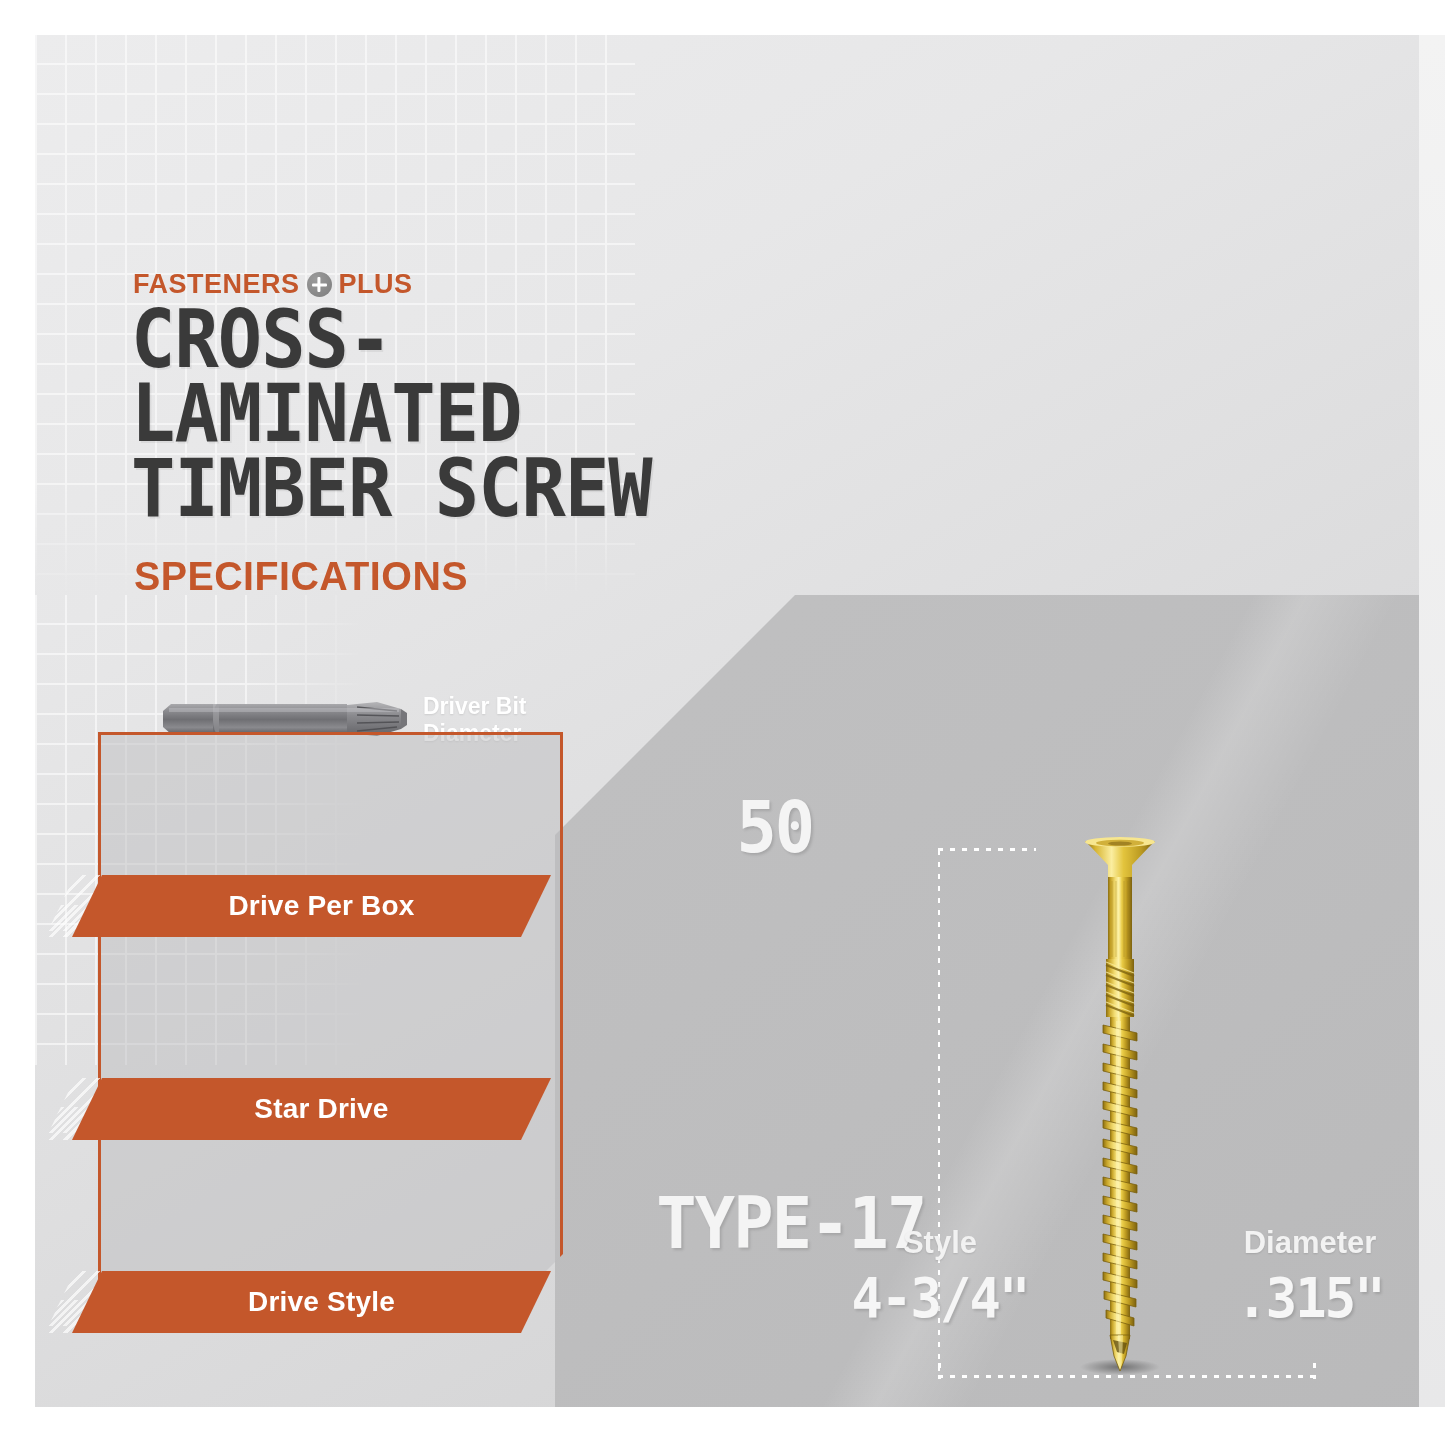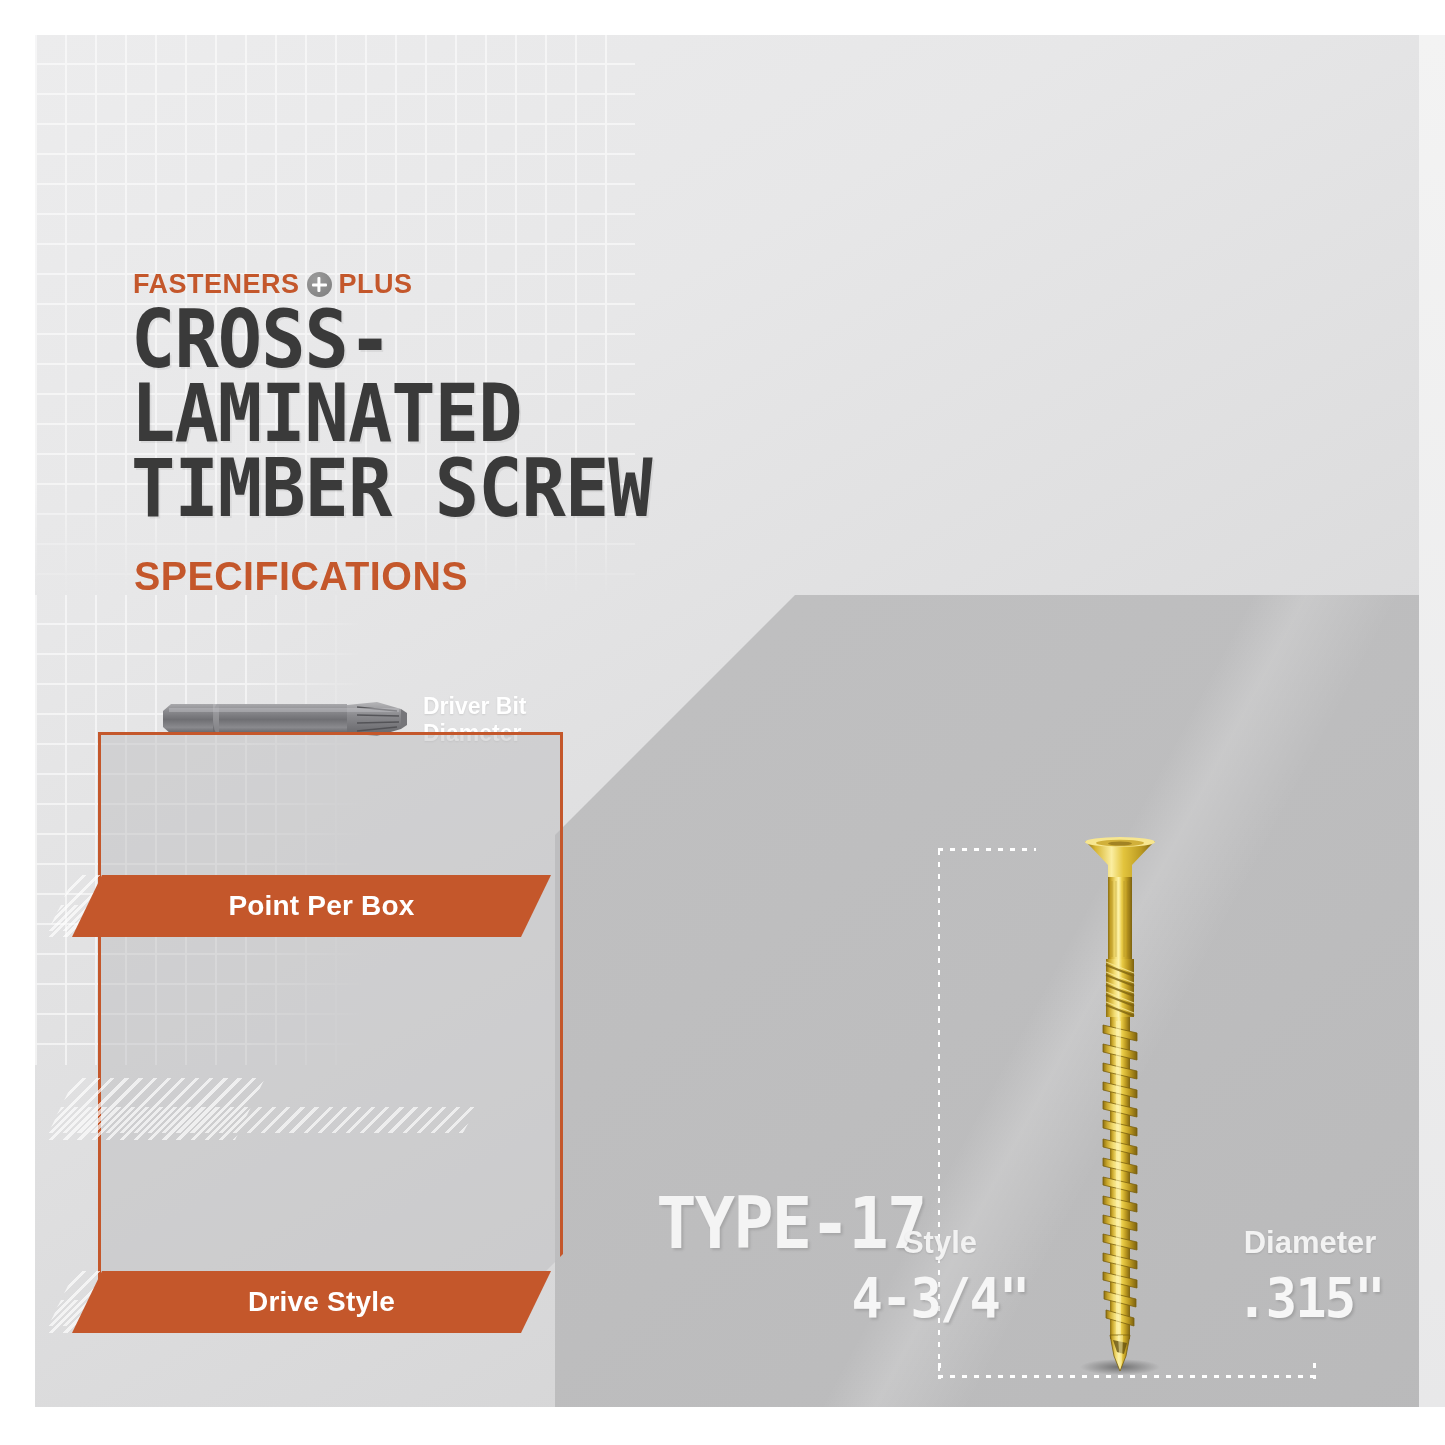--- a/index.html
+++ b/index.html
@@ -264,26 +264,32 @@
         <rect x="8" y="11" width="230" height="4" fill="#c9c9cc" opacity=".4"></rect>
       </svg>
     </div>
     <div class="bit-label">Driver Bit
 Diameter</div>
 
     <div class="spec-frame"></div>
 
     <div class="hatch-lo" style="left:12px; top:870px;"></div>
     <div class="hatch" style="left:10px; top:840px;"></div>
+    <div class="spec-block" style="top:752px; height:150px;">
+      <div class="spec-value" style="font-size:72px; padding-left:75px; padding-top:4px;">50</div>
+    </div>
     <div class="banner" style="left:37px; top:840px; width:479px;">
-      <span>Point Per Box</span>
+      <span>Drive Per Box</span>
     </div>
 
     <div class="hatch-lo" style="left:12px; top:1072px;"></div>
     <div class="hatch" style="left:10px; top:1043px;"></div>
+    <div class="banner" style="left:37px; top:1043px; width:479px;">
+      <span>Star Drive</span>
+    </div>
 
     <div class="hatch-lo" style="left:12px; top:1265px;"></div>
     <div class="hatch" style="left:10px; top:1236px;"></div>
     <div class="spec-block" style="top:1148px; height:150px;padding-left:32px;">
       <div class="spec-value" style="font-size:72px; padding-left:75px; padding-top:4px;">TYPE-17</div>
     </div>
     <div class="banner" style="left:37px; top:1236px; width:479px;">
       <span>Drive Style</span>
     </div>
 

